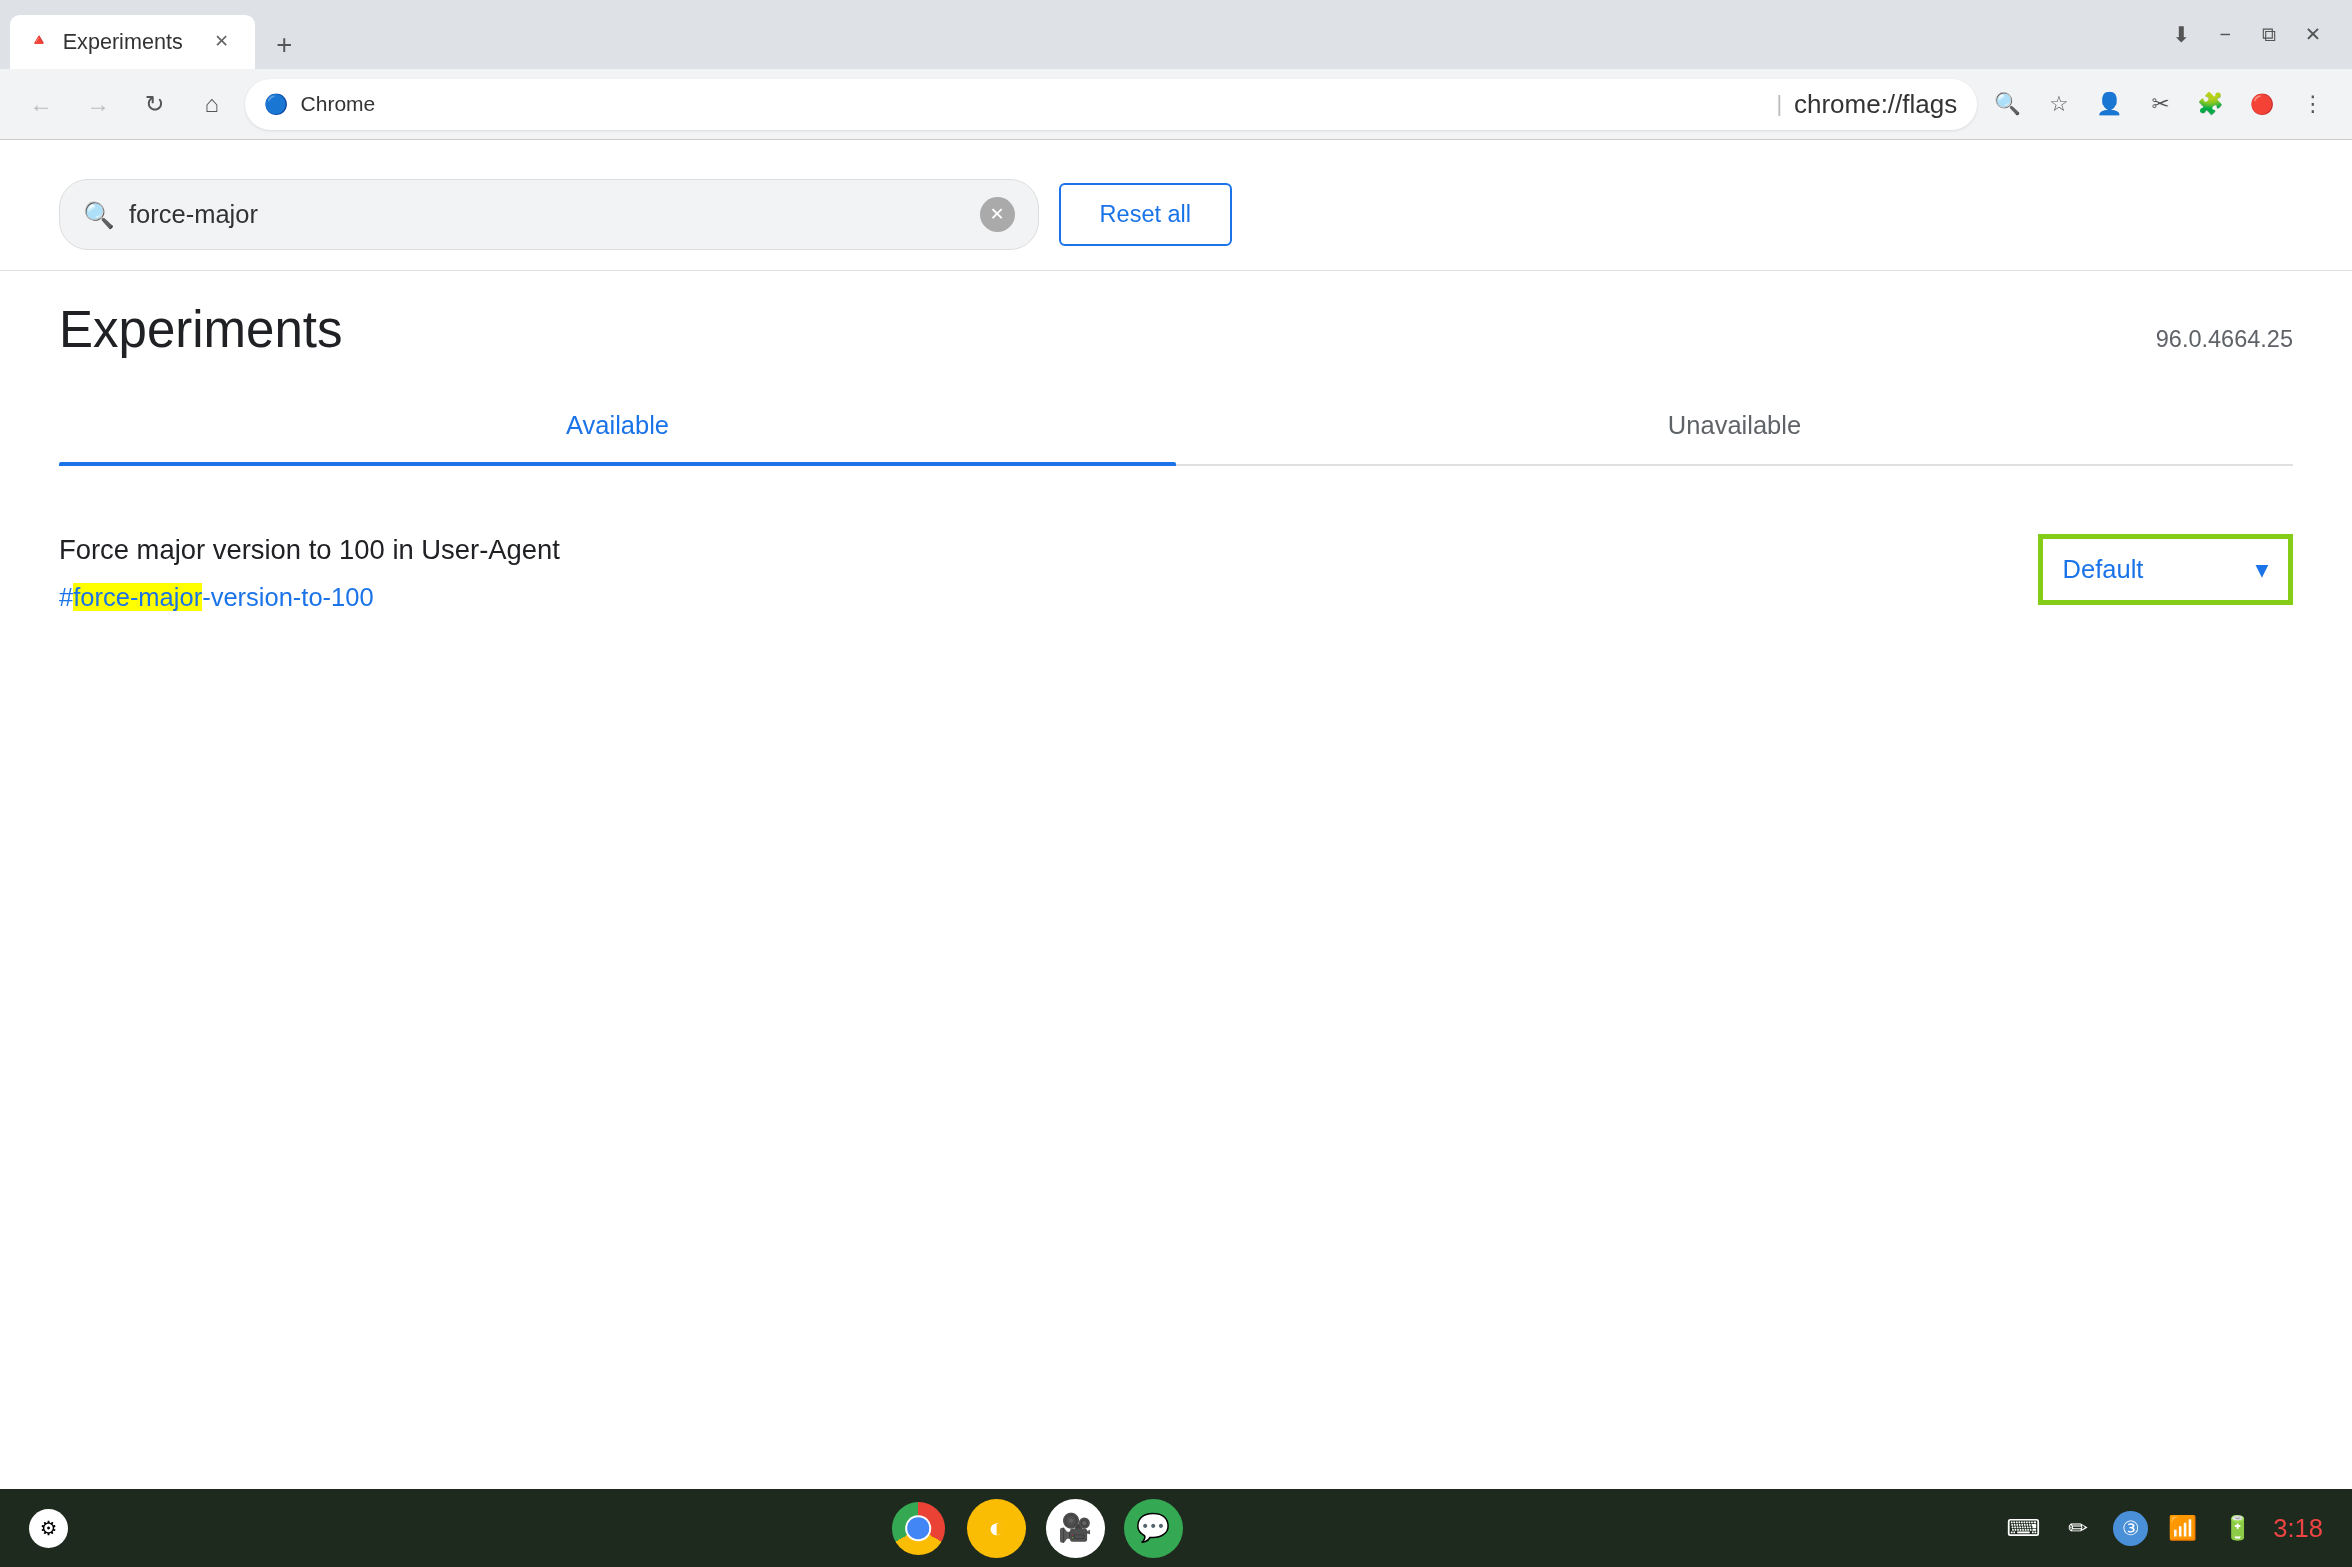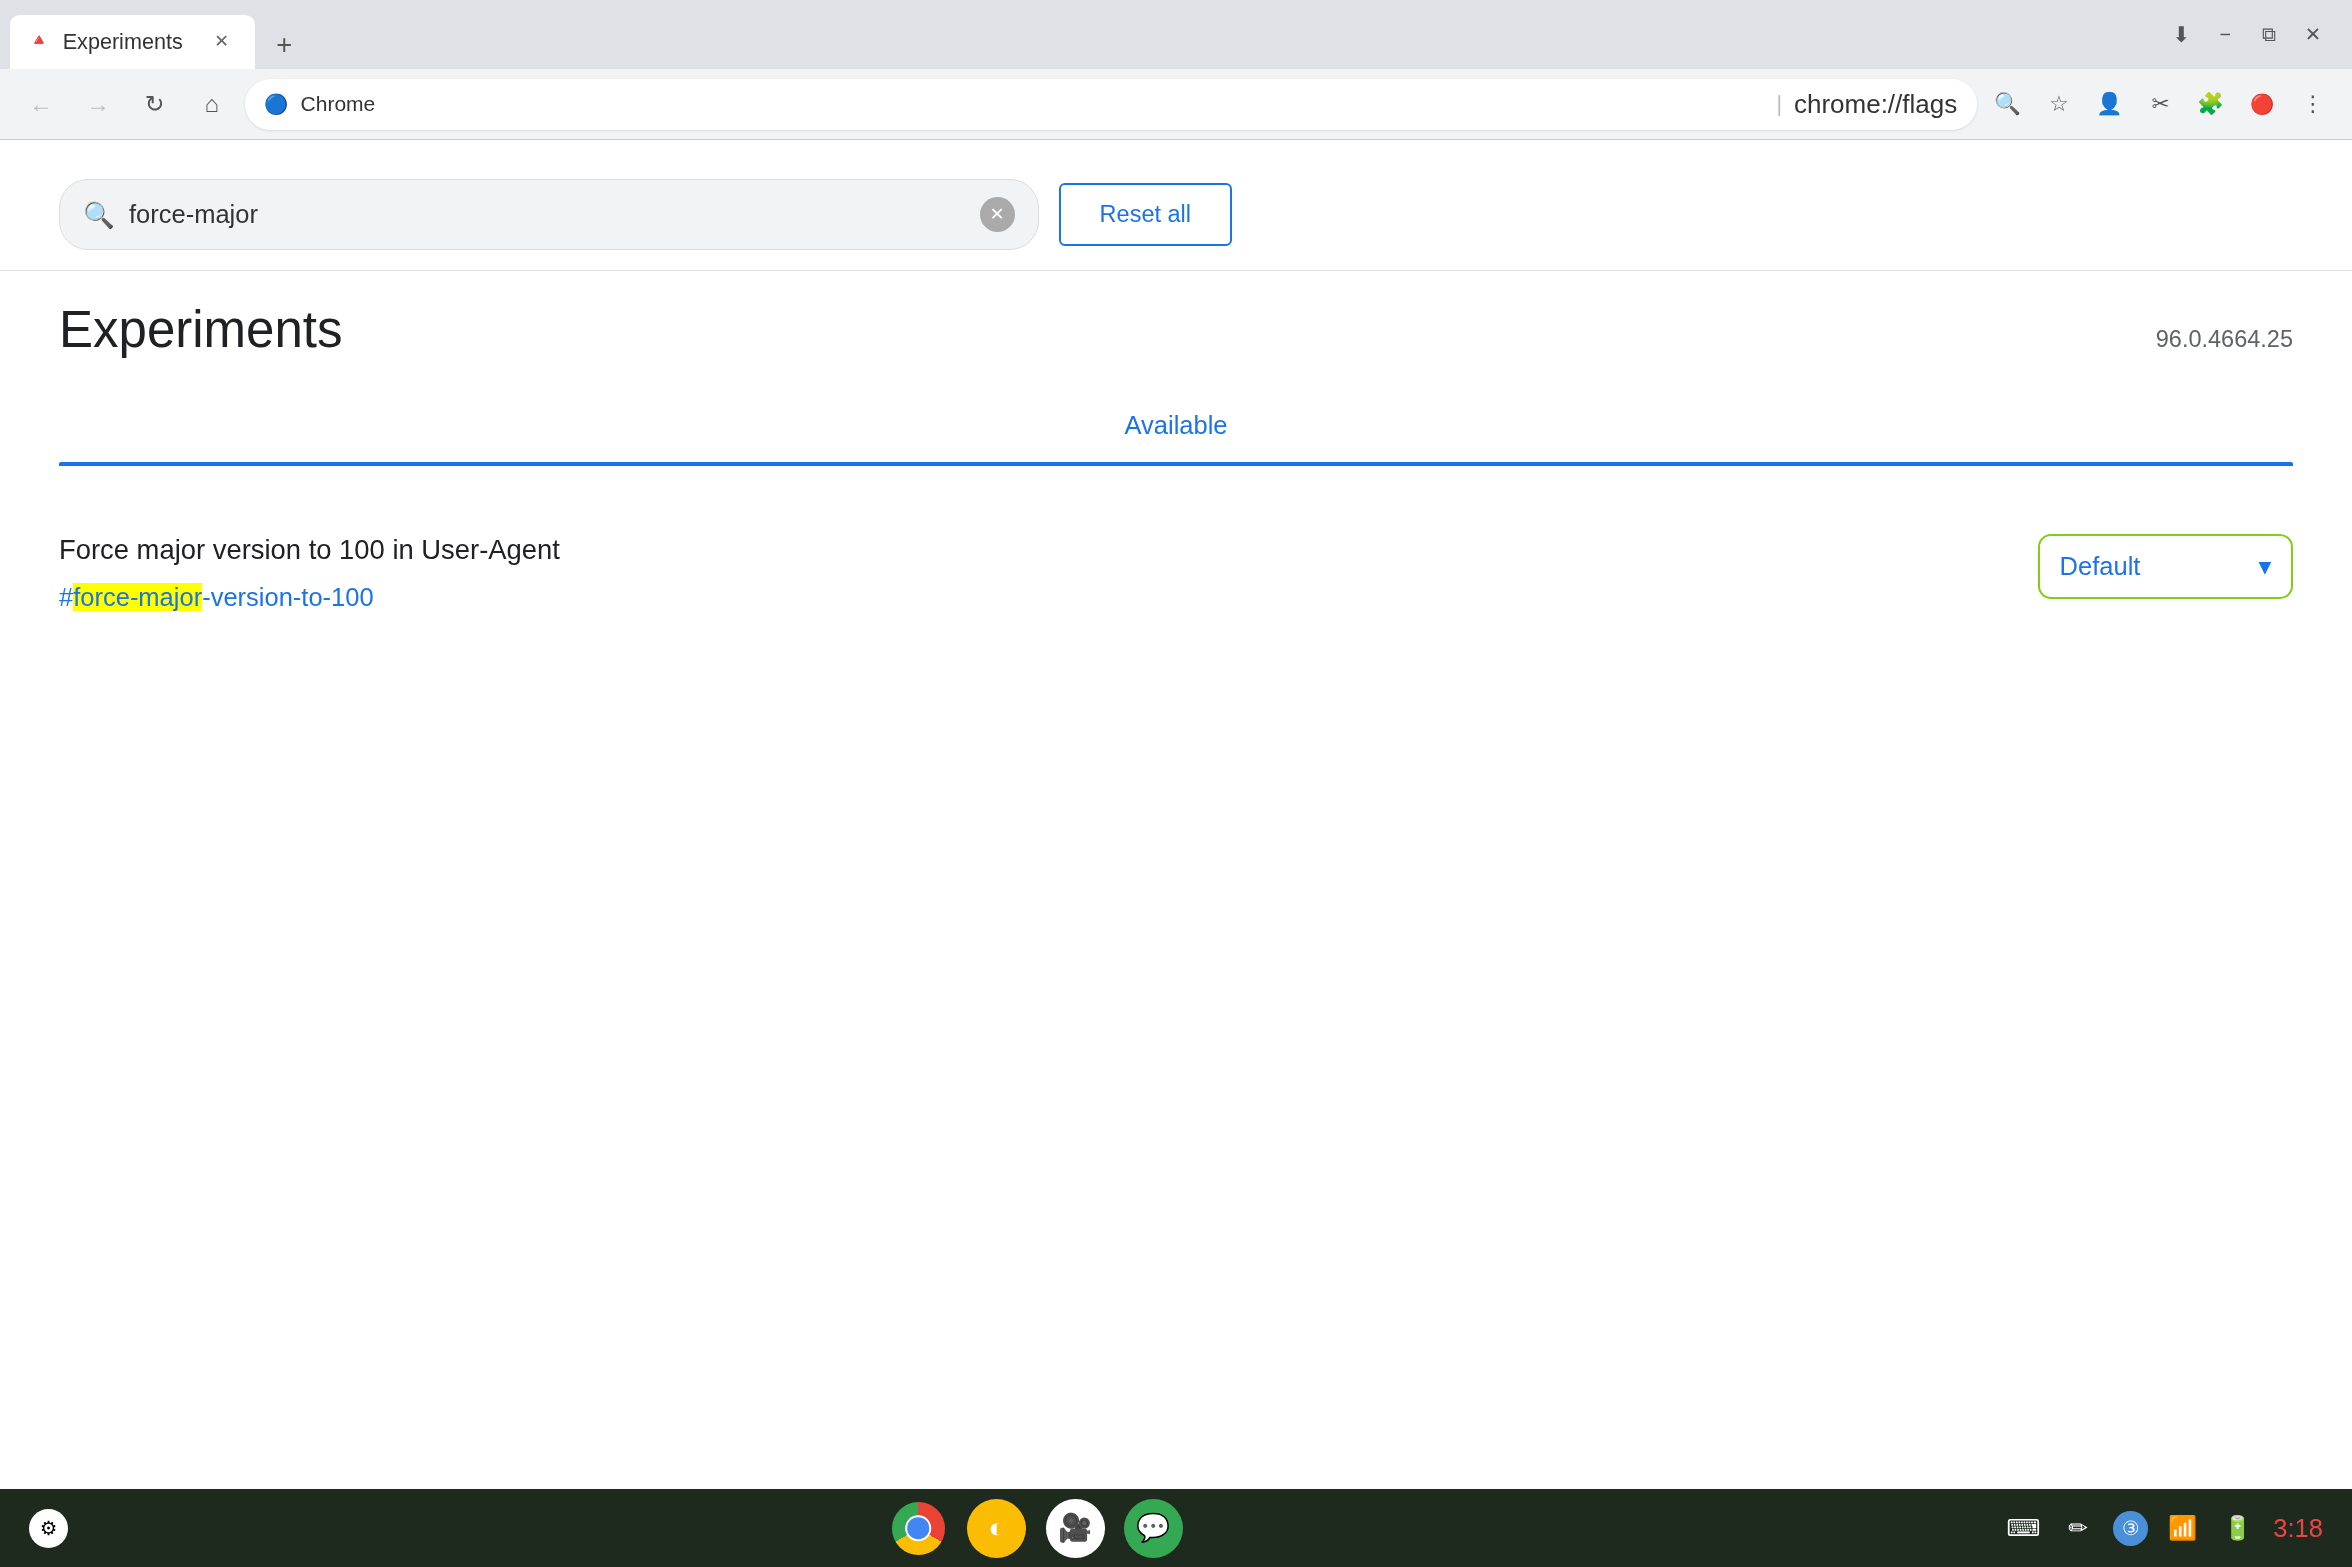--- a/index.html
+++ b/index.html
@@ -57,21 +57,21 @@
     .tab-item.inactive { color: #5f6368; }
 
     
     .flag-item { display: flex; align-items: flex-start; justify-content: space-between; padding: 29px 0; gap: 39px; }
     .flag-text { flex: 1; }
     .flag-title { font-size: 27.4px; font-weight: 400; color: #202124; margin-bottom: 17.6px; }
     .flag-description { font-size: 25.5px; color: #5f6368; line-height: 1.5; margin-bottom: 15.7px; }
     .flag-link { font-size: 25.5px; color: #1a73e8; text-decoration: none; cursor: pointer; }
     .flag-link-highlight { background-color: #ffff00; color: #1a73e8; }
     .flag-control { flex-shrink: 0; min-width: 255px; }
-    .flag-select { display: flex; align-items: center; justify-content: space-between; border: 2px solid #84cc16; border-radius: 13px; padding: 15.7px 19.6px; font-size: 25.5px; color: #1a73e8; cursor: pointer; background: white; min-width: 255px; gap: 19.6px; }
+    .flag-select { display: flex; align-items: center; justify-content: space-between; border: 5px solid #84cc16; border-radius: 0; padding: 15.7px 19.6px; font-size: 25.5px; color: #1a73e8; cursor: pointer; background: white; min-width: 255px; gap: 19.6px; }
 
     
     .taskbar { height: 78px; background: #1e2a1e; display: flex; align-items: center; justify-content: space-between; padding: 0 29px; }
     .taskbar-left { display: flex; align-items: center; gap: 9.8px; }
     .taskbar-left-icon { width: 39px; height: 39px; border-radius: 50%; background: #fff; display: flex; align-items: center; justify-content: center; font-size: 19.6px; }
     .taskbar-center { display: flex; align-items: center; gap: 19.6px; }
     .taskbar-app { width: 59px; height: 59px; border-radius: 50%; display: flex; align-items: center; justify-content: center; font-size: 31px; cursor: pointer; }
     .taskbar-right { display: flex; align-items: center; gap: 15.7px; color: white; font-size: 23.5px; }
     .taskbar-right-icon { width: 39px; height: 39px; display: flex; align-items: center; justify-content: center; color: white; font-size: 23.5px; }
 
@@ -139,20 +139,21 @@
 
     <div class="experiments-content">
 
       <div class="experiments-header">
         <span class="experiments-title">Experiments</span>
         <span class="version-text">96.0.4664.25</span>
       </div>
 
       <div class="tabs-container">
         <div class="tab-item active">Available</div>
+        <div class="tab-item inactive">Unavailable</div>
       </div>
 
       <div class="flag-item">
         <div class="flag-text">
           <div class="flag-title">Force major version to 100 in User-Agent</div>
           <a class="flag-link">
             <span>#</span><span class="flag-link-highlight">force-major</span><span>-version-to-100</span>
           </a>
         </div>
         <div class="flag-control">

